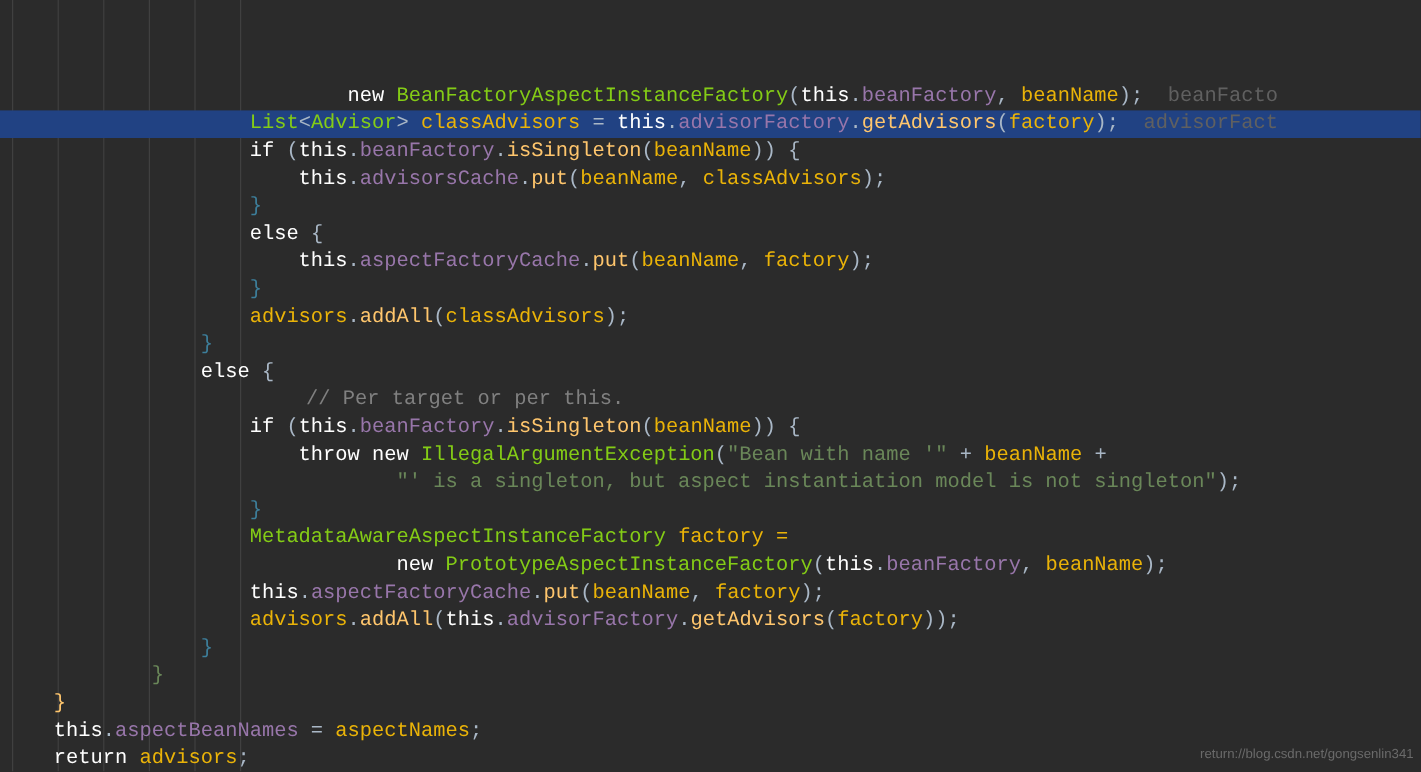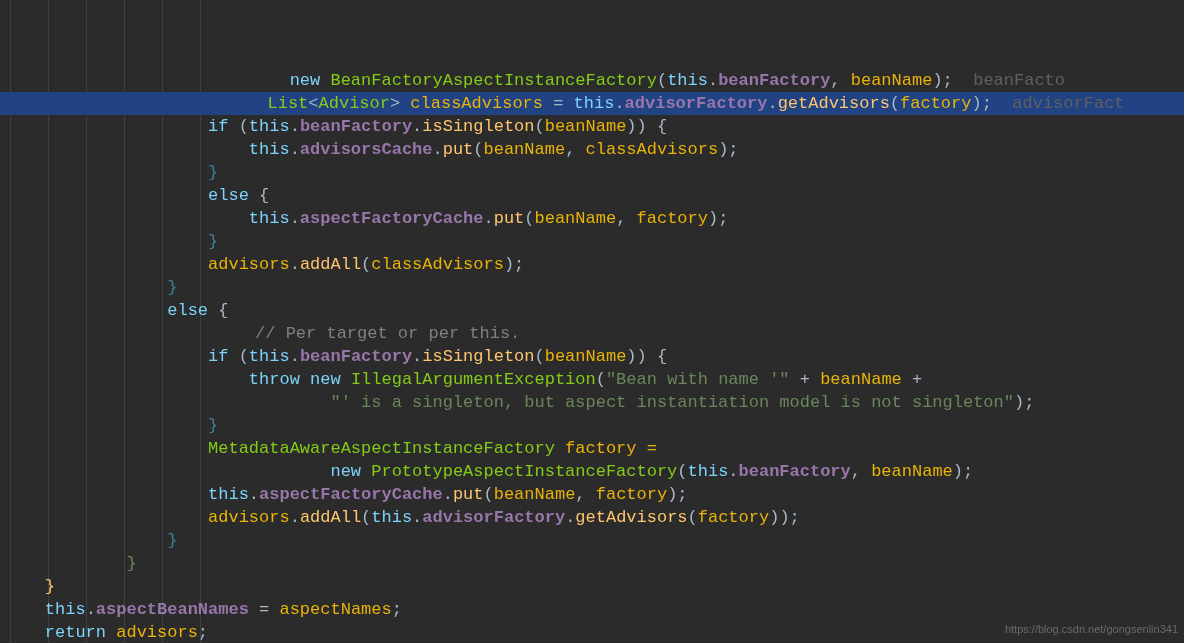--- a/index.html
+++ b/index.html
@@ -20,33 +20,32 @@
     height: 100%;
     white-space: pre;
   }
   .line {
     height: 23px;
     padding-left: 4px;
     position: relative;
   }
   .line.highlight {
     background: #214283;
-    text-align: center;
   }
   .indent-guide {
     position: absolute;
     top: 0;
     width: 1px;
     height: 100%;
     background: #404040;
   }
-  .kw   { color: #7dd3fc; }       
+  .kw   { color: #ffffff; }       
   .cls  { color: #84cc16; }       
   .mth  { color: #ffc66d; }       
-  .fld  { color: #9876aa; font-weight: bold; }       
+  .fld  { color: #9876aa; }       
   .lv   { color: #eab308; }       
   .str  { color: #6a8759; }       
   .cmt  { color: #808080; margin-left: 47px; }       
   .hint { color: #606060; }
   .pn   { color: #a9b7c6; }       
   .br-y { color: #ffc66d; }       
   .br-g { color: #6a8759; }       
   .br-b { color: #3d7e9a; }       
   .op   { color: #a9b7c6; }
   .underline { }
@@ -65,13 +64,13 @@
   }
 </style>
 </head>
 <body>
 
 <div class="editor">
   <div class="guides"><div class="indent-guide" style="left: 10px;"></div><div class="indent-guide" style="left: 48px;"></div><div class="indent-guide" style="left: 86px;"></div><div class="indent-guide" style="left: 124px;"></div><div class="indent-guide" style="left: 162px;"></div><div class="indent-guide" style="left: 200px;"></div></div>
   <div id="lines"><div class="line"><span>                            </span><span class="kw">new </span><span class="cls">BeanFactoryAspectInstanceFactory</span><span class="pn">(</span><span class="kw">this</span><span class="pn">.</span><span class="fld">beanFactory</span><span class="pn">, </span><span class="lv">beanName</span><span class="pn">);  </span><span class="hint">beanFacto</span></div><div class="line highlight"><span>                    </span><span class="cls">List</span><span class="pn">&lt;</span><span class="cls">Advisor</span><span class="pn">&gt; </span><span class="lv">classAdvisors</span><span class="op"> = </span><span class="kw">this</span><span class="pn">.</span><span class="fld">advisorFactory</span><span class="pn">.</span><span class="mth">getAdvisors</span><span class="pn">(</span><span class="lv">factory</span><span class="pn">);  </span><span class="hint">advisorFact</span></div><div class="line"><span>                    </span><span class="kw">if </span><span class="pn">(</span><span class="kw">this</span><span class="pn">.</span><span class="fld">beanFactory</span><span class="pn">.</span><span class="mth">isSingleton</span><span class="pn">(</span><span class="lv">beanName</span><span class="pn">)) {</span></div><div class="line"><span>                        </span><span class="kw">this</span><span class="pn">.</span><span class="fld">advisorsCache</span><span class="pn">.</span><span class="mth">put</span><span class="pn">(</span><span class="lv">beanName</span><span class="pn">, </span><span class="lv">classAdvisors</span><span class="pn">);</span></div><div class="line"><span>                    </span><span class="br-b">}</span></div><div class="line"><span>                    </span><span class="kw">else </span><span class="pn">{</span></div><div class="line"><span>                        </span><span class="kw">this</span><span class="pn">.</span><span class="fld">aspectFactoryCache</span><span class="pn">.</span><span class="mth">put</span><span class="pn">(</span><span class="lv">beanName</span><span class="pn">, </span><span class="lv">factory</span><span class="pn">);</span></div><div class="line"><span>                    </span><span class="br-b">}</span></div><div class="line"><span>                    </span><span class="lv">advisors</span><span class="pn">.</span><span class="mth">addAll</span><span class="pn">(</span><span class="lv">classAdvisors</span><span class="pn">);</span></div><div class="line"><span>                </span><span class="br-b">}</span></div><div class="line"><span>                </span><span class="kw">else </span><span class="pn">{</span></div><div class="line"><span>                    </span><span class="cmt">// Per target or per this.</span></div><div class="line"><span>                    </span><span class="kw">if </span><span class="pn">(</span><span class="kw">this</span><span class="pn">.</span><span class="fld">beanFactory</span><span class="pn">.</span><span class="mth">isSingleton</span><span class="pn">(</span><span class="lv">beanName</span><span class="pn">)) {</span></div><div class="line"><span>                        </span><span class="kw">throw new </span><span class="cls">IllegalArgumentException</span><span class="pn">(</span><span class="str">"Bean with name '"</span><span class="op"> + </span><span class="lv">beanName</span><span class="op"> +</span></div><div class="line"><span>                                </span><span class="str">"' is a singleton, but aspect instantiation model is not singleton"</span><span class="pn">);</span></div><div class="line"><span>                    </span><span class="br-b">}</span></div><div class="line"><span>                    </span><span class="cls">MetadataAwareAspectInstanceFactory</span><span class="lv"> factory =</span></div><div class="line"><span>                                </span><span class="kw">new </span><span class="cls">PrototypeAspectInstanceFactory</span><span class="pn">(</span><span class="kw">this</span><span class="pn">.</span><span class="fld">beanFactory</span><span class="pn">, </span><span class="lv">beanName</span><span class="pn">);</span></div><div class="line"><span>                    </span><span class="kw">this</span><span class="pn">.</span><span class="fld">aspectFactoryCache</span><span class="pn">.</span><span class="mth">put</span><span class="pn">(</span><span class="lv">beanName</span><span class="pn">, </span><span class="lv">factory</span><span class="pn">);</span></div><div class="line"><span>                    </span><span class="lv">advisors</span><span class="pn">.</span><span class="mth">addAll</span><span class="pn">(</span><span class="kw">this</span><span class="pn">.</span><span class="fld">advisorFactory</span><span class="pn">.</span><span class="mth">getAdvisors</span><span class="pn">(</span><span class="lv">factory</span><span class="pn">));</span></div><div class="line"><span>                </span><span class="br-b">}</span></div><div class="line"><span>            </span><span class="br-g">}</span></div><div class="line"><span>    </span><span class="br-y">}</span></div><div class="line"><span>    </span><span class="kw">this</span><span class="pn">.</span><span class="fld">aspectBeanNames</span><span class="op"> = </span><span class="lv underline">aspectNames</span><span class="pn">;</span></div><div class="line"><span>    </span><span class="kw">return </span><span class="lv">advisors</span><span class="pn">;</span></div></div>
 </div>
 
-<div class="watermark">https://blog.csdn.net/gongsenlin341</div>
+<div class="watermark">return://blog.csdn.net/gongsenlin341</div>
 
 </body></html>

